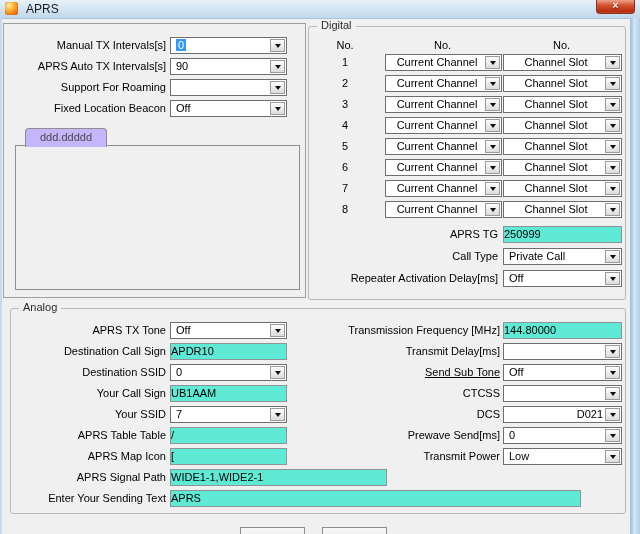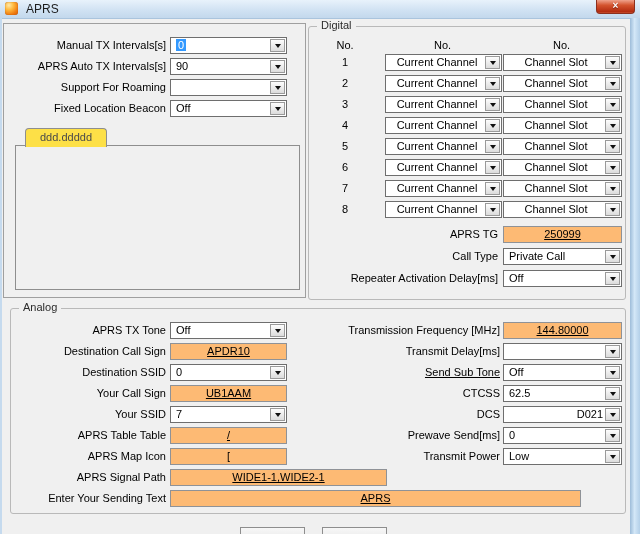--- a/index.html
+++ b/index.html
@@ -24,28 +24,28 @@
   #edge-right{left:630px;top:18px;width:10px;height:516px;
     background:linear-gradient(to right,#9dbcd9,#d3e7f7 45%,#b3cfe8);}
   #edge-left{left:0;top:18px;width:2px;height:516px;background:#c5daee;}
   
   .panel{border:1px solid #9f9f9f;background:#f0f0f0;}
   .groupbox{border:1px solid #b9b9b9;border-radius:3px;background:#f0f0f0;}
   .gb-caption{position:absolute;top:-8px;left:8px;background:#f0f0f0;padding:0 4px;
     font-size:11px;color:#2b2b2b;white-space:nowrap;}
   
   .tab{border:1px solid #8e8e8e;border-bottom:none;border-radius:4px 4px 0 0;
-    background:#fde047;z-index:3;text-align:center;font-size:11px;color:#4a4a4a;
+    background:#c4b5fd;z-index:3;text-align:center;font-size:11px;color:#4a4a4a;
     line-height:17px;}
   .tabpage{border:1px solid #8e8e8e;background:#f0f0f0;z-index:1;}
   
   .lbl{position:absolute;font-size:11px;color:#000;white-space:nowrap;text-align:right;}
   
-  .field{position:absolute;background:#fdba74;border:1px solid #8f9297;height:15px;
-    font-size:11px;line-height:15px;text-align:center;color:#000;text-decoration:underline;}
+  .field{position:absolute;background:#5eead4;border:1px solid #8f9297;height:15px;
+    font-size:11px;line-height:15px;text-align:left;color:#000;}
   
   .combo{position:absolute;background:#fff;border:1px solid #6e6e6e;height:15px;
     font-size:11px;line-height:15px;color:#000;}
   .combo .val{position:absolute;left:5px;right:18px;top:0;bottom:0;overflow:hidden;
     white-space:nowrap;}
   .combo.center .val{text-align:center;}
   .cbtn{position:absolute;top:1px;right:1px;bottom:1px;width:15px;
     background:linear-gradient(#fdfdfd,#dcdcdc);border:1px solid #9a9a9a;box-sizing:border-box;
     display:flex;align-items:center;justify-content:center;}
   .arr{width:0;height:0;border-left:3px solid transparent;border-right:3px solid transparent;
@@ -323,21 +323,20 @@
 <div class="lbl" style="right:140px;top:366px;text-decoration:underline;">Send Sub Tone</div>
 <div class="combo" style="left:503px;top:364px;width:117px;">
   <span class="val">Off</span>
   <span class="cbtn">
       <span class="arr"></span>
     </span>
 </div>
 
 <div class="lbl" style="right:140px;top:387px;">CTCSS</div>
 <div class="combo" style="left:503px;top:385px;width:117px;">
-  <span class="val">62.5</span>
   <span class="cbtn">
       <span class="arr"></span>
     </span>
 </div>
 
 <div class="lbl" style="right:140px;top:408px;">DCS</div>
 <div class="combo" style="left:503px;top:406px;width:117px;text-align:right;">
   <span class="val">D021</span>
   <span class="cbtn">
       <span class="arr"></span>

